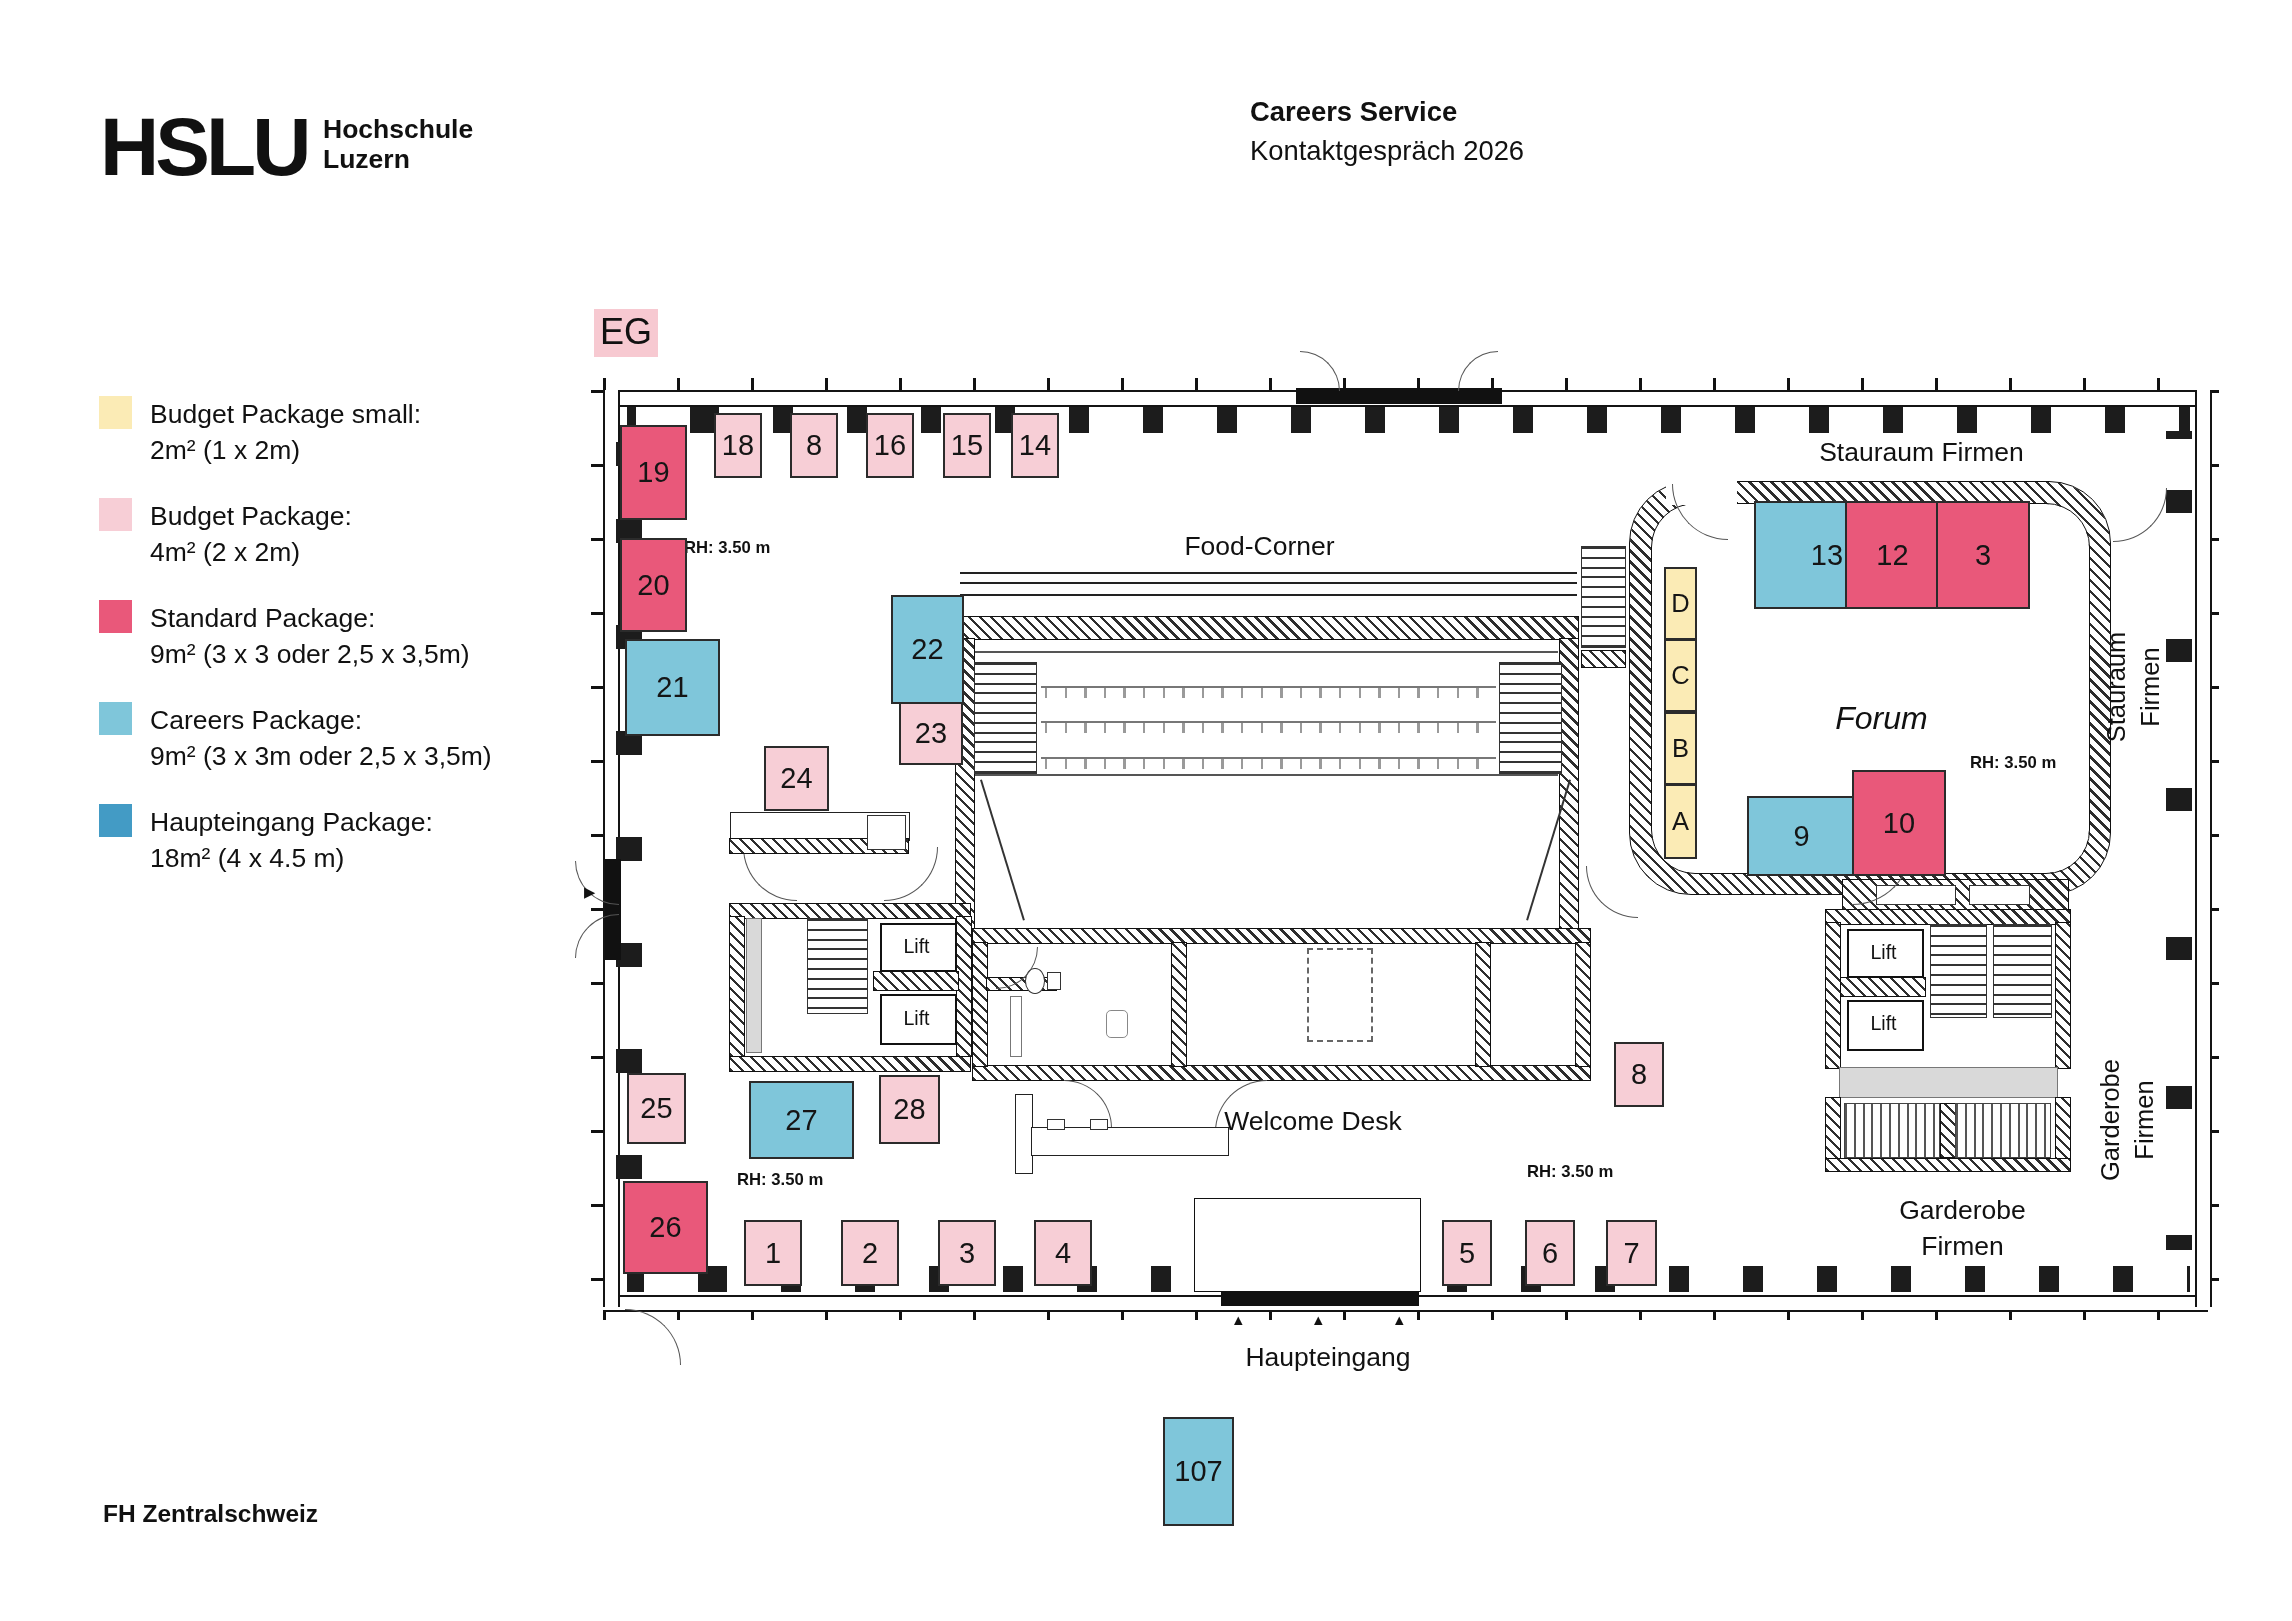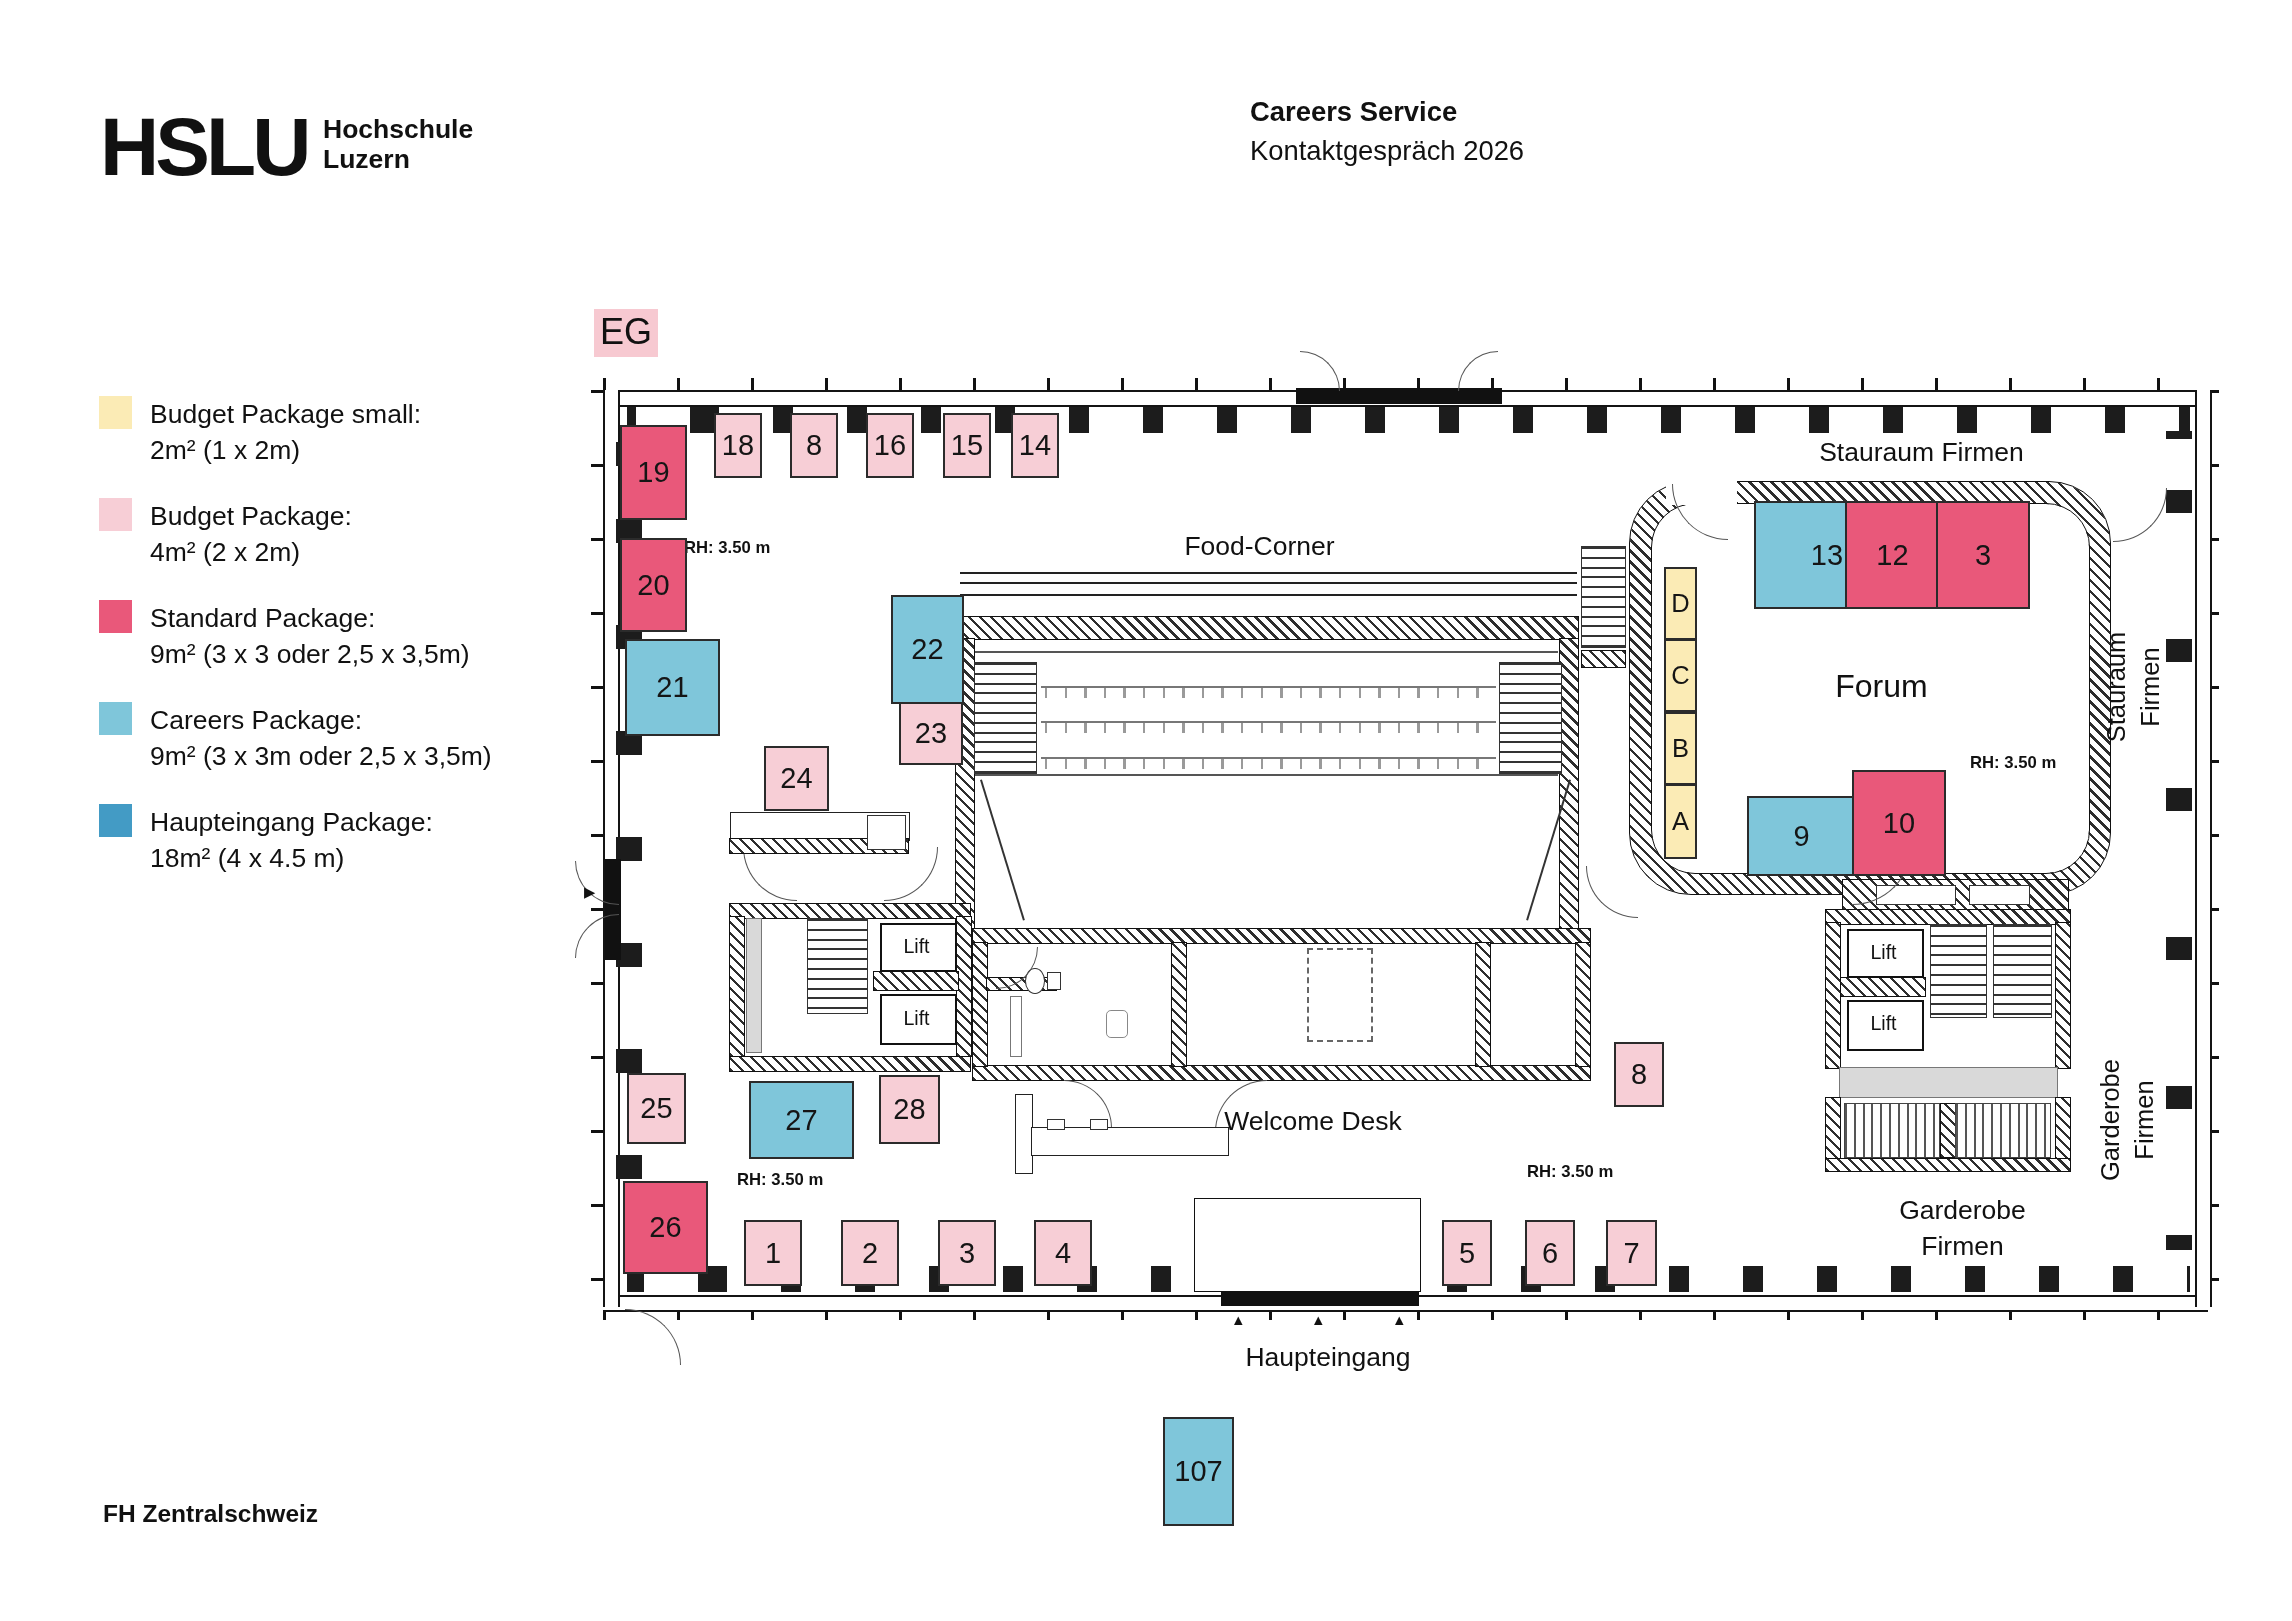--- a/index.html
+++ b/index.html
@@ -225,21 +225,21 @@
     <div class="abs hatch" style="left:1826px;top:1098px;width:13.7px;height:73px;"></div>
     <div class="abs hatch" style="left:2056px;top:1098px;width:13.7px;height:73px;"></div>
     <div class="abs hatch" style="left:1826px;top:1159px;width:244px;height:11.8px;"></div>
     <div class="abs racks" style="left:1845px;top:1104px;width:94px;height:53px;"></div>
     <div class="abs hatch" style="left:1941px;top:1104px;width:13.7px;height:53px;"></div>
     <div class="abs racks" style="left:1956px;top:1104px;width:94px;height:53px;"></div>
     <div class="abs arc arc-br" style="left:1852px;top:845px;width:59px;height:59px;"></div>
   </div>
 
   <div class="abs room-label" style="left:1137px;top:531px;width:245px;">Food-Corner</div>
-  <div class="abs forum-label" style="left:1803px;top:668px;width:157px;">Forum</div>
+  <div class="abs forum-label" style="left:1803px;top:700px;width:157px;font-style:italic;">Forum</div>
   <div class="abs room-label" style="left:1210px;top:1106px;width:206px;">Welcome Desk</div>
   <div class="abs room-label" style="left:1225px;top:1342px;width:206px;">Haupteingang</div>
   <div class="abs room-label" style="left:1802px;top:437px;width:239px;">Stauraum Firmen</div>
   <div class="abs vtext" style="left:2035px;top:653px;width:196px;">
     <div>Stauraum</div>
     <div>Firmen</div>
   </div>
   <div class="abs room-label-2l" style="left:1862px;top:1192px;width:201px;">
     <div>Garderobe</div>
     <div>Firmen</div>

